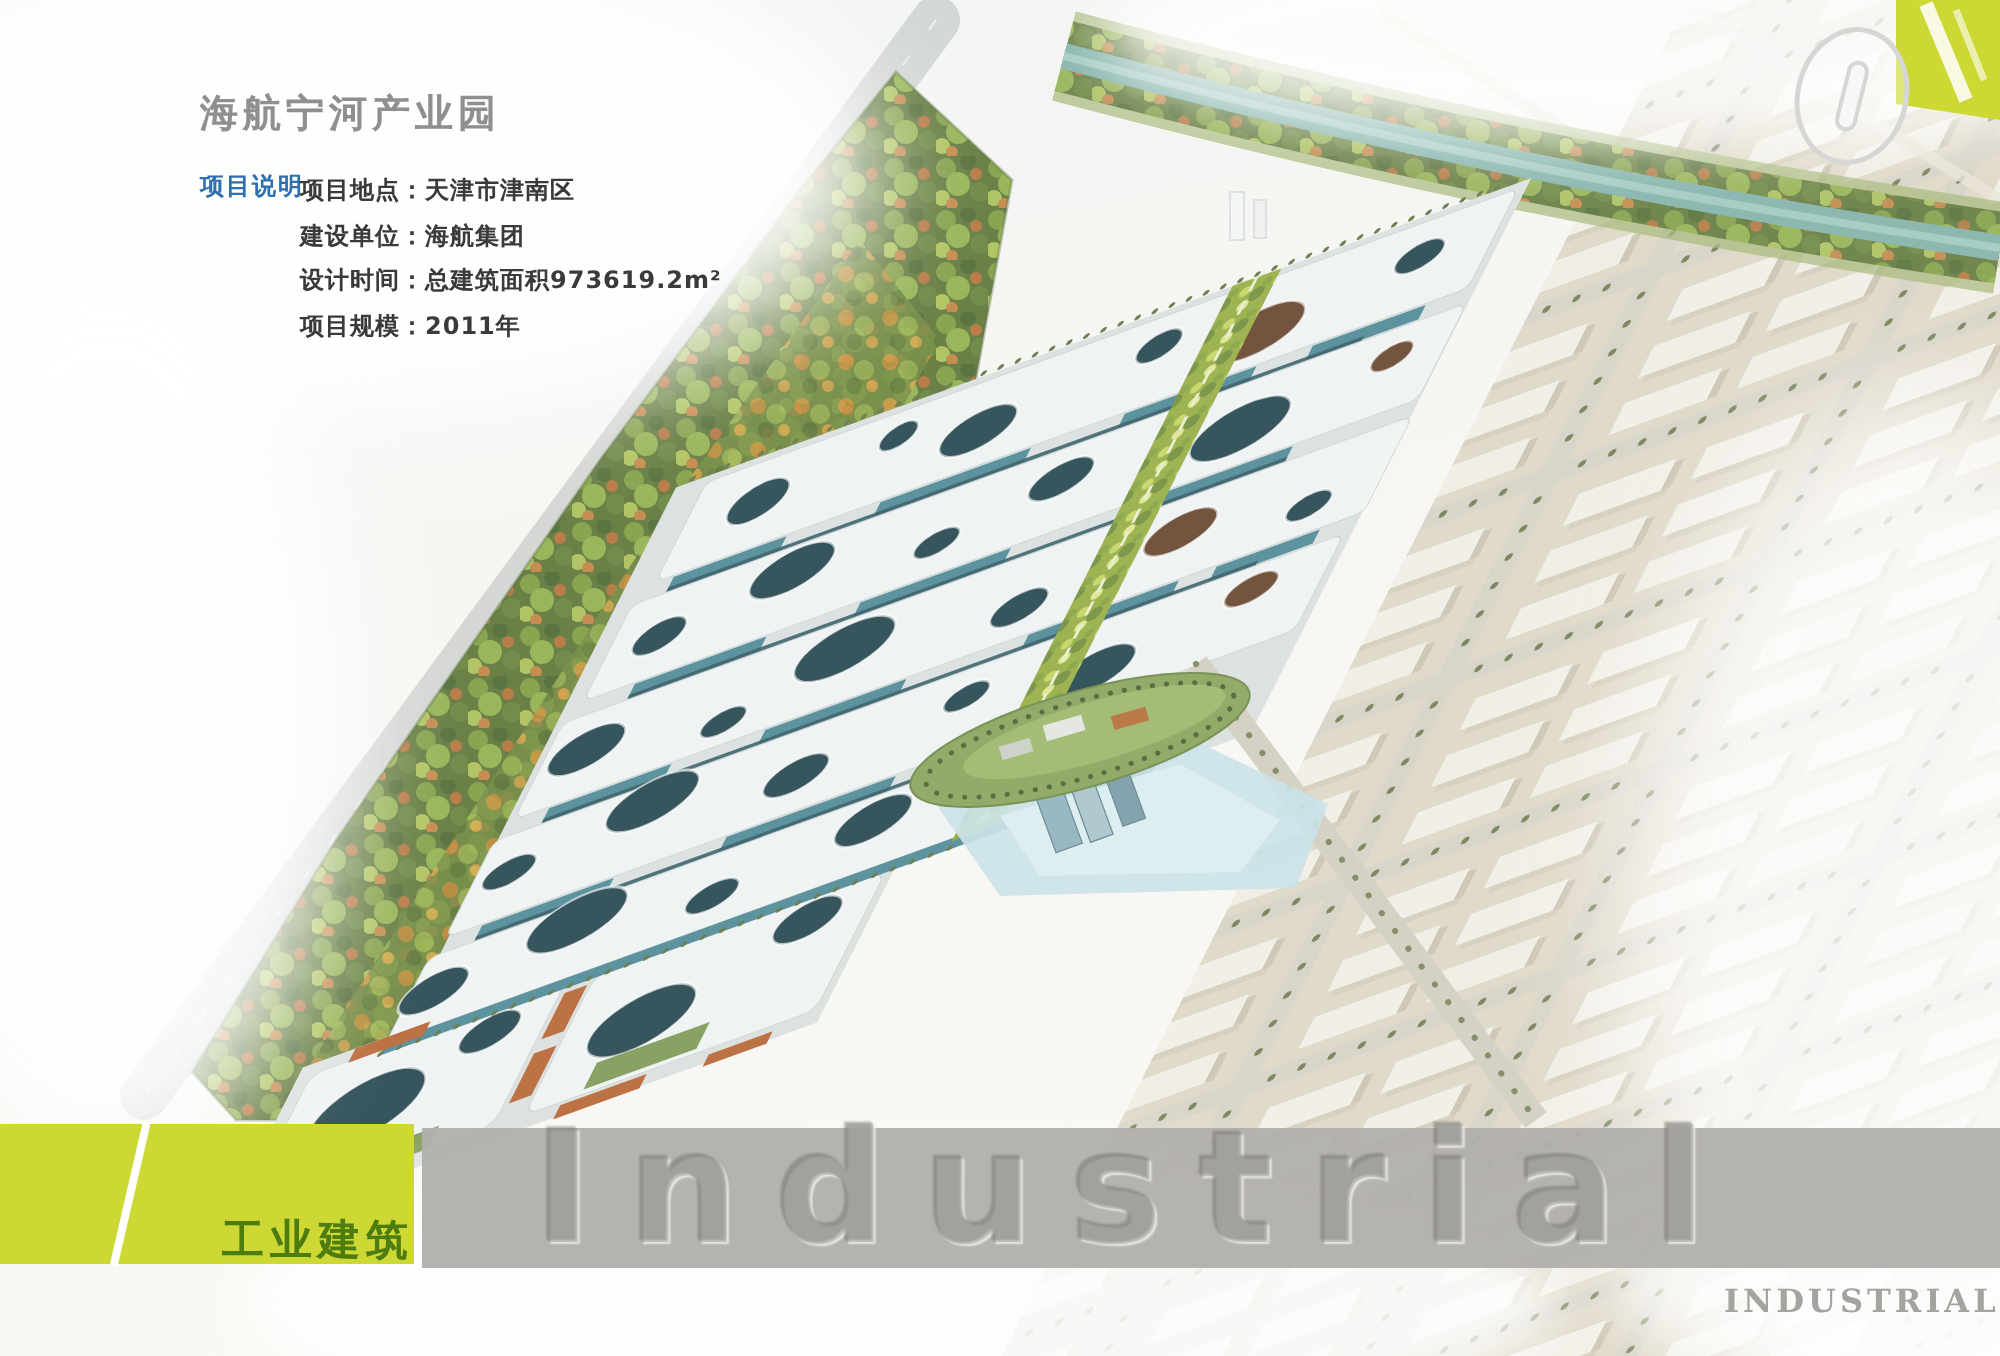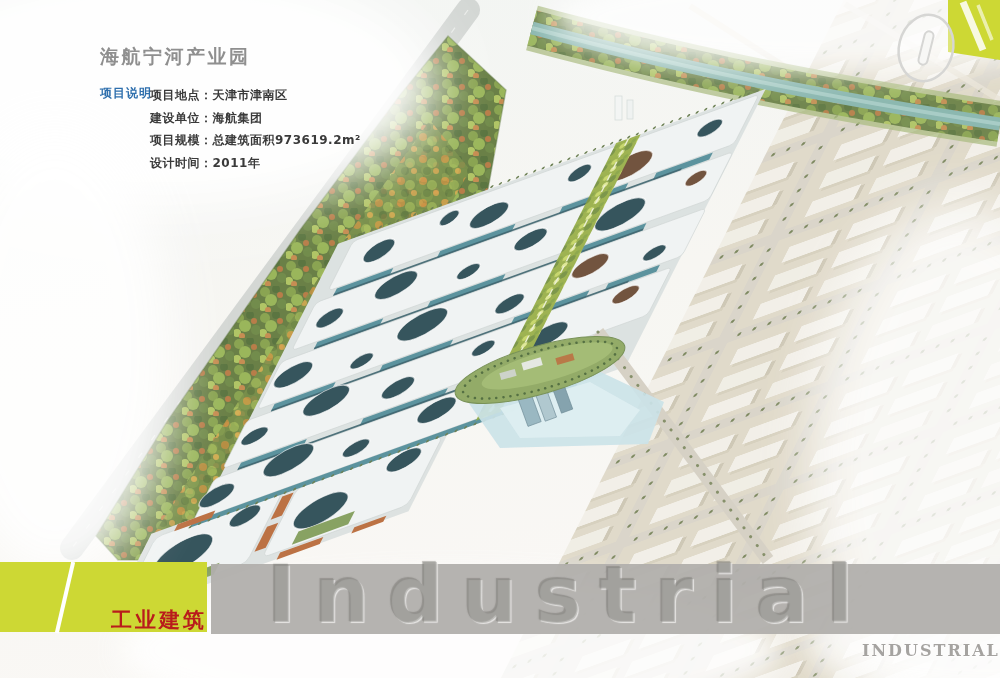--- a/index.html
+++ b/index.html
@@ -30,21 +30,21 @@
   .cat-box{
     position:absolute;left:0;top:562px;width:207px;height:70px;
     background:#cdd834;
   }
   .cat-slash{
     position:absolute;left:63px;top:561px;width:4px;height:73px;
     background:#ffffff;transform:rotate(13deg);
   }
   .cat-label{
     position:absolute;left:111px;top:606px;
-    font-size:21px;font-weight:bold;color:#b91c1c;letter-spacing:3px;white-space:nowrap;
+    font-size:21px;font-weight:bold;color:#4d7c0f;letter-spacing:3px;white-space:nowrap;
   }
   .gray-band{
     position:absolute;left:211px;top:564px;width:789px;height:70px;
     background:rgba(177,175,172,0.95);
   }
   .watermark{
     position:absolute;left:56px;top:-14px;height:70px;
     font-size:78px;font-weight:bold;letter-spacing:18px;white-space:nowrap;
     color:rgba(141,139,136,0.40);
     text-shadow:-1px -1px 1px rgba(110,108,105,0.45), 1px 1px 1px rgba(240,239,237,0.85);
@@ -300,22 +300,22 @@
       <ellipse cx="985" cy="640" rx="180" ry="60" filter="url(#blurM)" opacity="0.7"></ellipse>
       <rect width="1000" height="678" opacity="0.1"></rect>
     </g>
   </svg>
 
   <div class="title">海航宁河产业园</div>
   <div class="section-label">项目说明</div>
   <div class="details">
     <div class="line">项目地点：天津市津南区</div>
     <div class="line">建设单位：海航集团</div>
-    <div class="line">项目规模：总建筑面积973619.2m²</div>
-    <div class="line">设计时间：2011年</div>
+    <div class="line">设计时间：总建筑面积973619.2m²</div>
+    <div class="line">项目规模：2011年</div>
   </div>
 
   <div class="gray-band">
     <div class="watermark">Industrial</div>
   </div>
   <div class="cat-box">
     
   </div>
   <div class="cat-slash"></div>
   <div class="cat-label">工业建筑</div>

